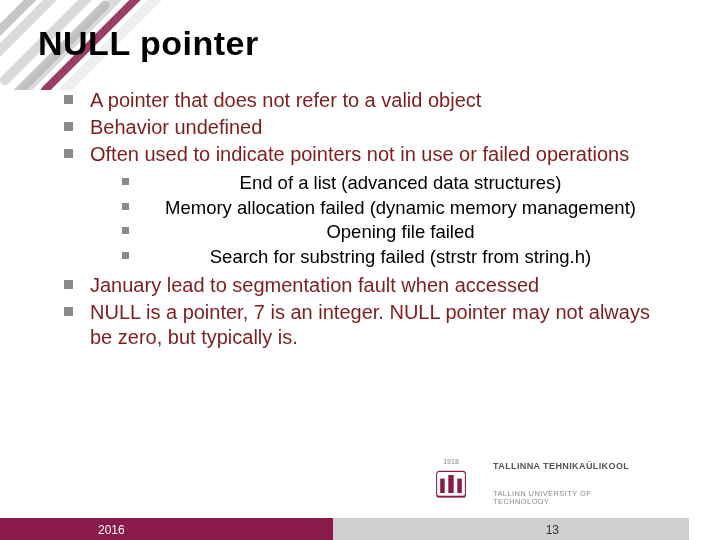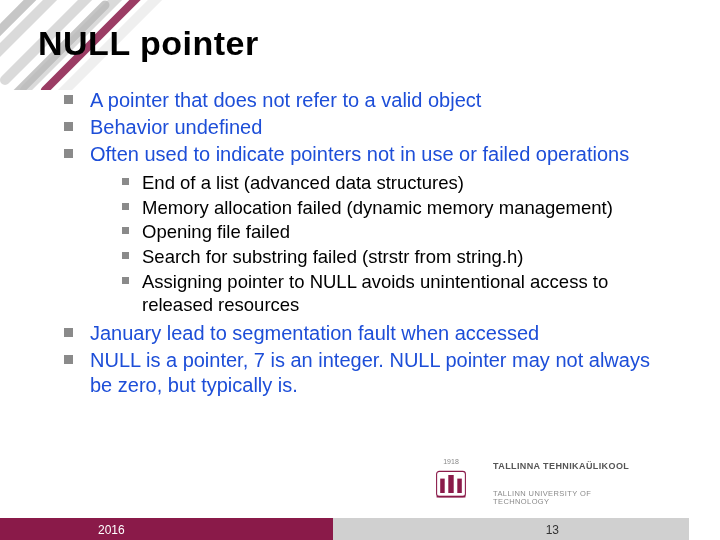--- a/index.html
+++ b/index.html
@@ -47,21 +47,21 @@
   ul.primary {
     list-style: none;
     margin: 0;
     padding: 0;
   }
   ul.primary > li {
     position: relative;
     padding-left: 26px;
     font-size: 20px;
     line-height: 1.25;
-    color: #1d4ed8;
+    color: #7f1d1d;
     margin-bottom: 2px;
   }
   ul.primary > li::before {
     content: "";
     position: absolute;
     left: 0;
     top: 7px;
     width: 9px;
     height: 9px;
     background: #8a8a8a;
@@ -71,20 +71,21 @@
     margin: 4px 0 4px 0;
     padding: 0 0 0 58px;
   }
   ul.secondary > li {
     position: relative;
     padding-left: 20px;
     font-size: 18.5px;
     line-height: 1.28;
     color: #000;
     margin-bottom: 1px;
+    text-align: center;
   }
   ul.secondary > li::before {
     content: "";
     position: absolute;
     left: 0;
     top: 7px;
     width: 7px;
     height: 7px;
     background: #8a8a8a;
   }
@@ -197,21 +198,20 @@
     <ul class="primary">
       <li><span>A pointer that does not refer to a valid object</span></li>
       <li><span>Behavior undefined</span></li>
       <li><span>Often used to indicate pointers not in use or failed operations</span></li>
     </ul>
     <ul class="secondary">
       <li><span>End of a list (advanced data structures)</span></li>
       <li><span>Memory allocation failed (dynamic memory management)</span></li>
       <li><span>Opening file failed</span></li>
       <li><span>Search for substring failed (strstr from string.h)</span></li>
-      <li><span>Assigning pointer to NULL avoids unintentional access to released resources</span></li>
     </ul>
     <ul class="primary">
       <li><span>January lead to segmentation fault when accessed</span></li>
       <li><span>NULL is a pointer, 7 is an integer. NULL pointer may not always be zero, but typically is.</span></li>
     </ul>
   </div>
 
   <div class="logo">
     <div>
       <div class="logo-year">1918</div>

